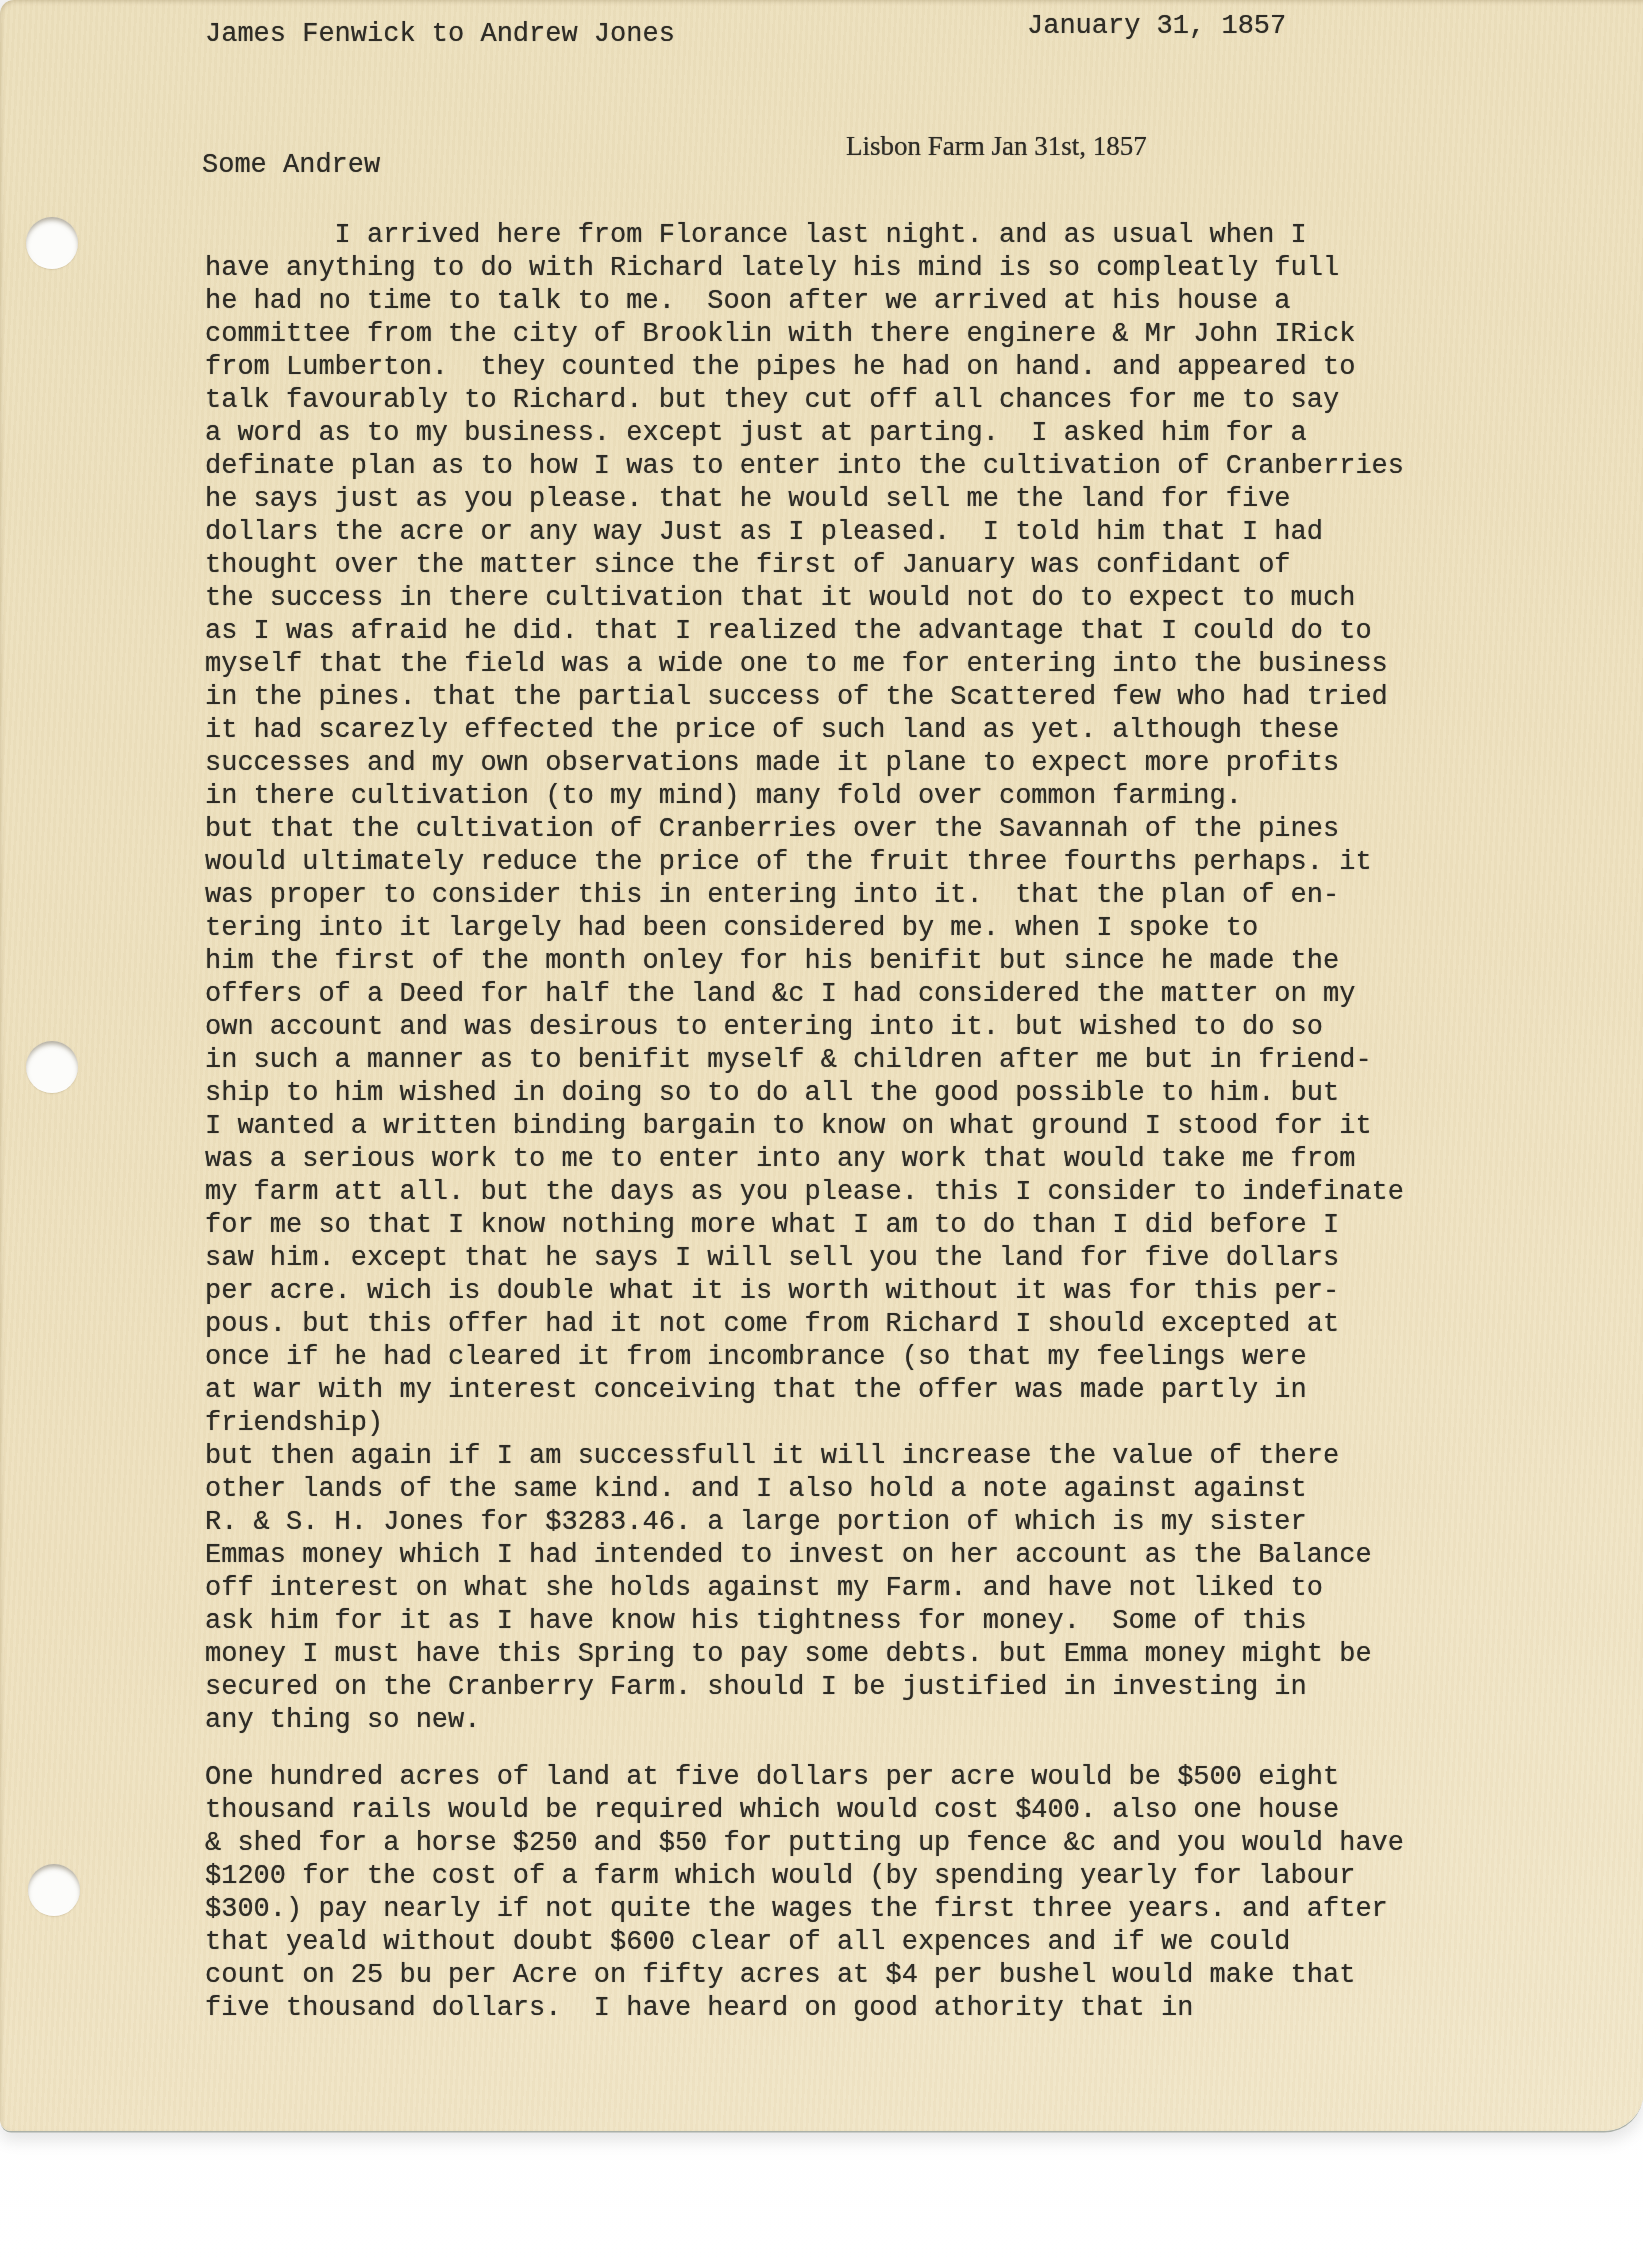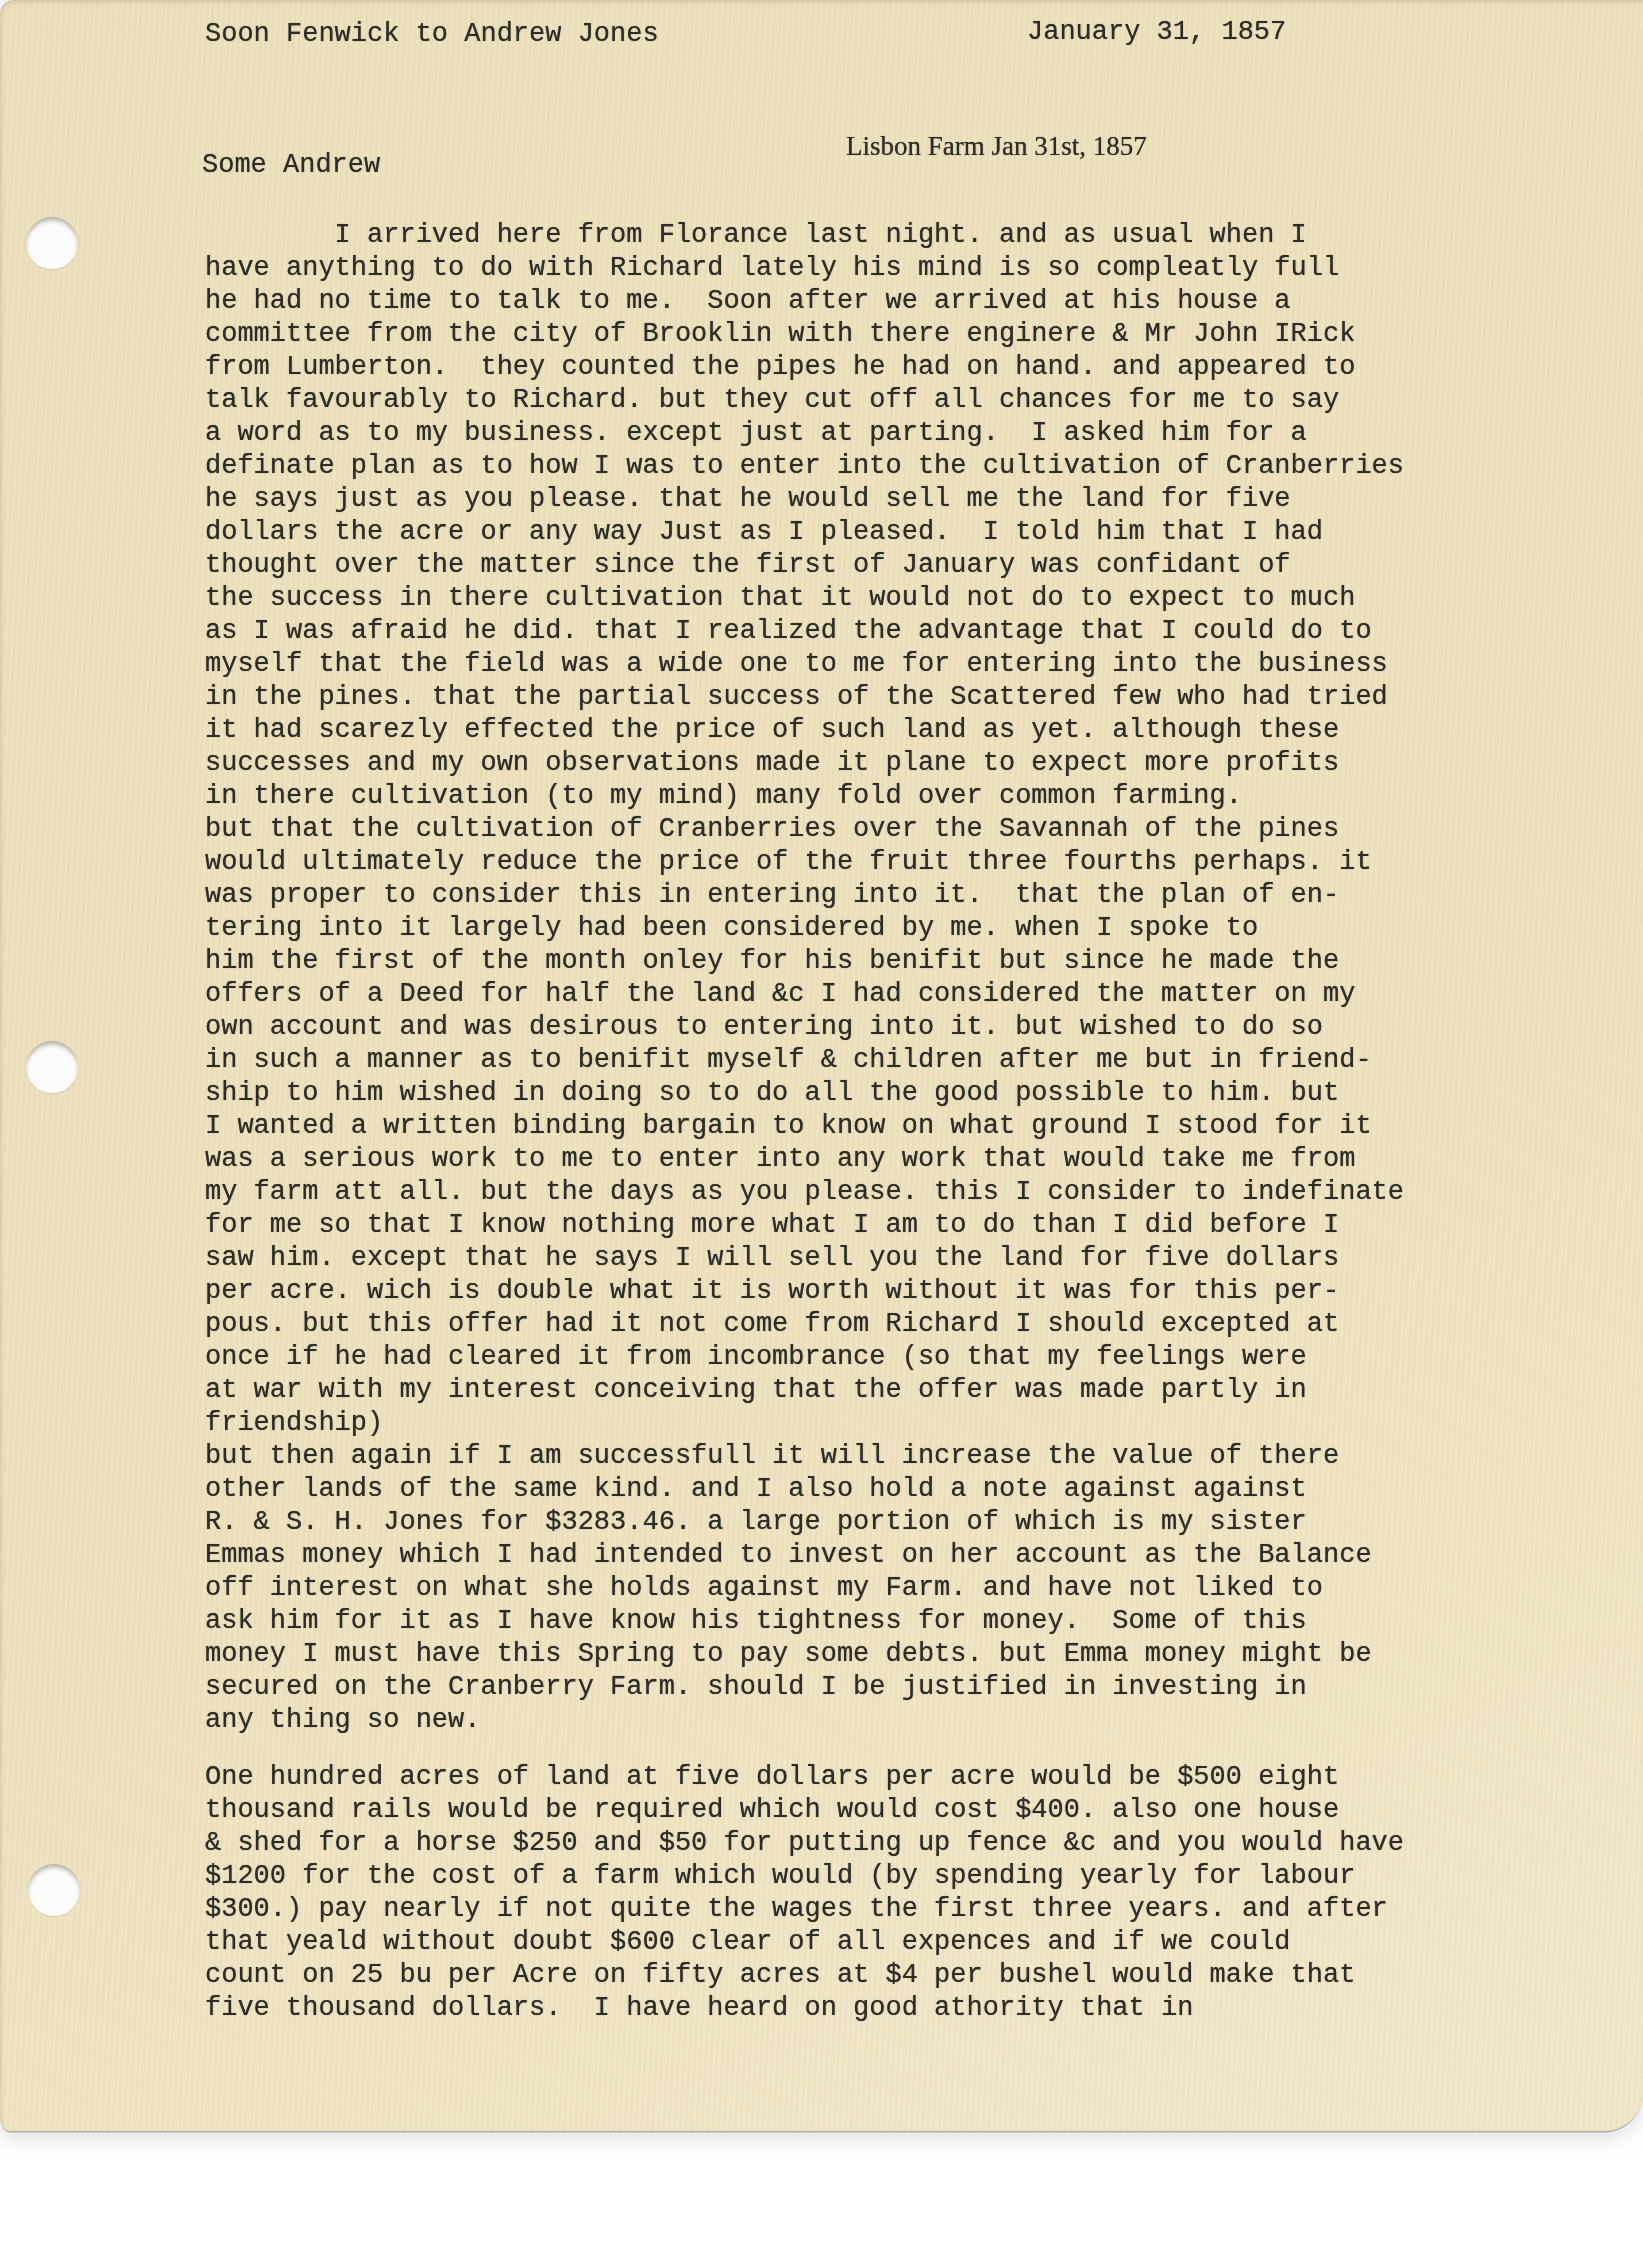--- a/index.html
+++ b/index.html
@@ -55,21 +55,21 @@
   .typed {
     position: absolute;
     font-family: "Liberation Mono", "DejaVu Sans Mono", monospace;
     font-size: 27px;
     color: var(--ink, #2e2c26);
     white-space: pre;
     line-height: 33px;
     text-shadow: 0 0 0.9px rgba(46, 44, 38, 0.75);
   }
   .header-author { left: 205px; top: 18px; }
-  .header-date   { left: 1027px; top: 16px; }
+  .header-date   { left: 1027px; top: 10px; }
   .dateline      { left: 846px; top: 130px; font-family: Liberation Serif, serif; }
   .salutation    { left: 202px;  top: 149px; }
   .para1         { left: 205px;  top: 219px; }
   .para2         { left: 205px;  top: 1761px; }
 
   
   .watermark {
     position: absolute;
     left: 1042px;
     top: 2126px;
@@ -84,21 +84,21 @@
 </head>
 <body>
 
 <div class="stage">
 
   <div class="paper">
     <div class="hole hole-1"></div>
     <div class="hole hole-2"></div>
     <div class="hole hole-3"></div>
 
-    <div class="typed header-author">Soon Fenwick to Andrew Jones</div>
+    <div class="typed header-author">James Fenwick to Andrew Jones</div>
 
     <div class="typed header-date">January 31, 1857</div>
 
     <div class="typed dateline">Lisbon Farm Jan 31st, 1857</div>
 
     <div class="typed salutation">Some Andrew</div>
 
     <div class="typed para1">        I arrived here from Florance last night. and as usual when I
 have anything to do with Richard lately his mind is so compleatly full
 he had no time to talk to me.  Soon after we arrived at his house a

